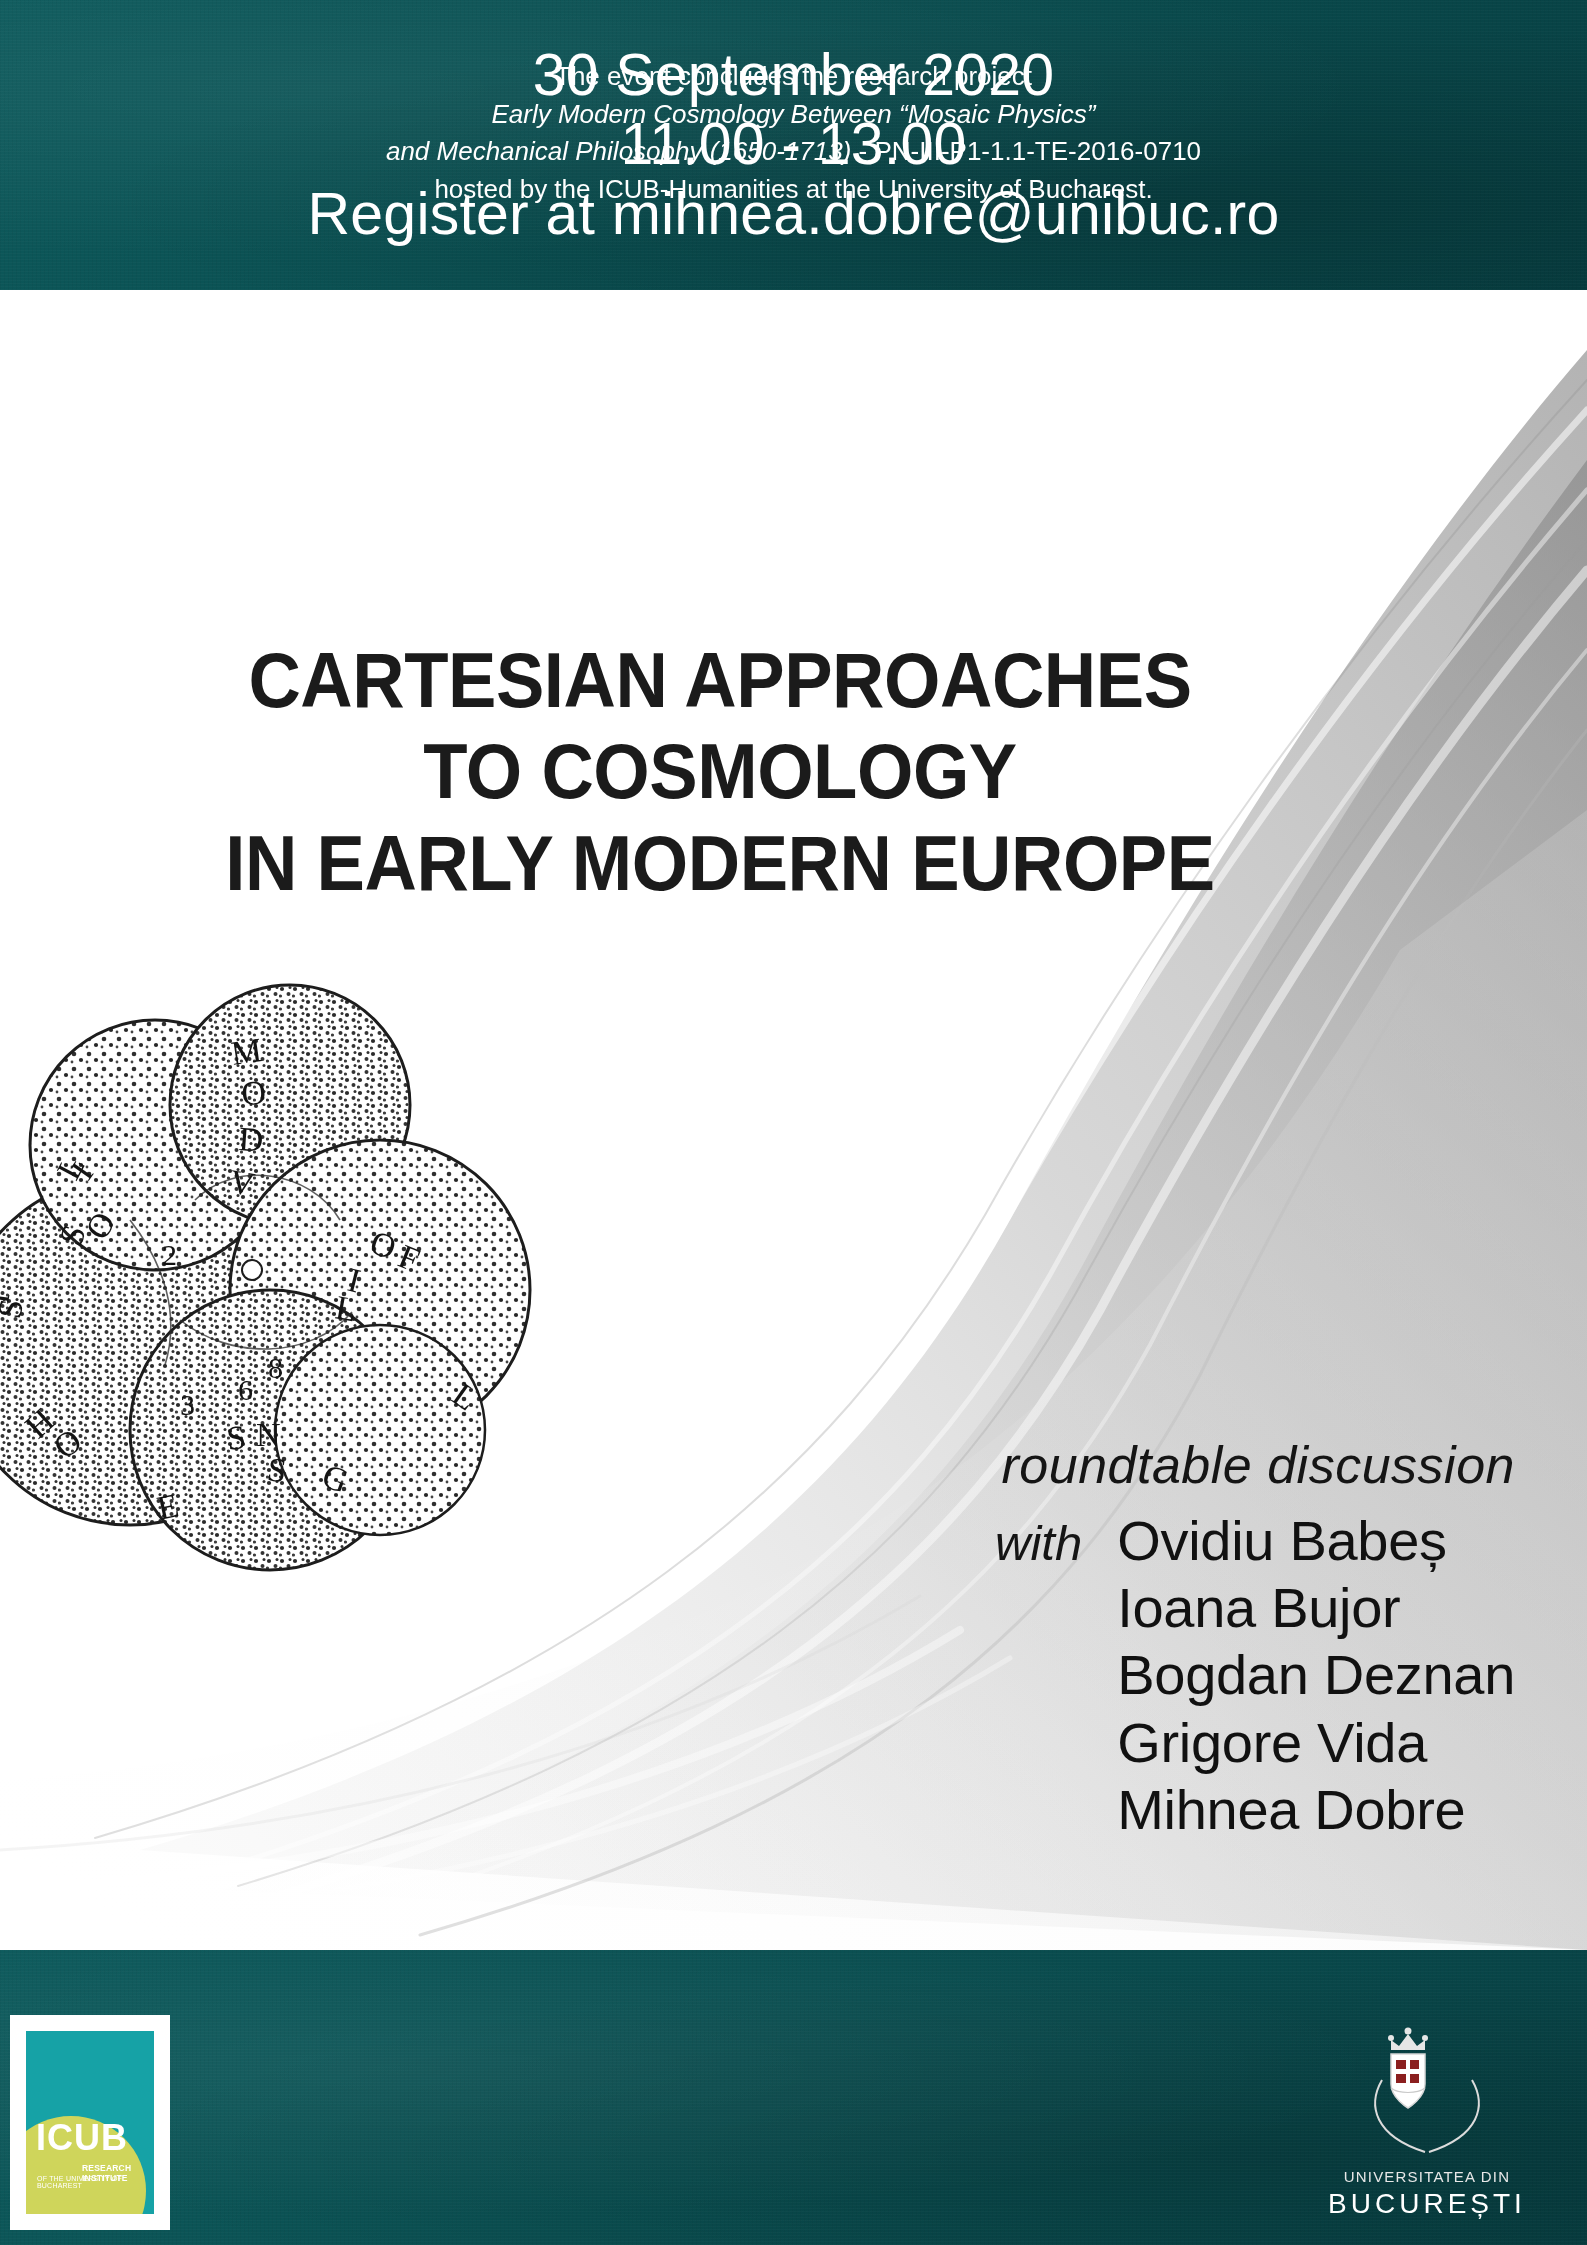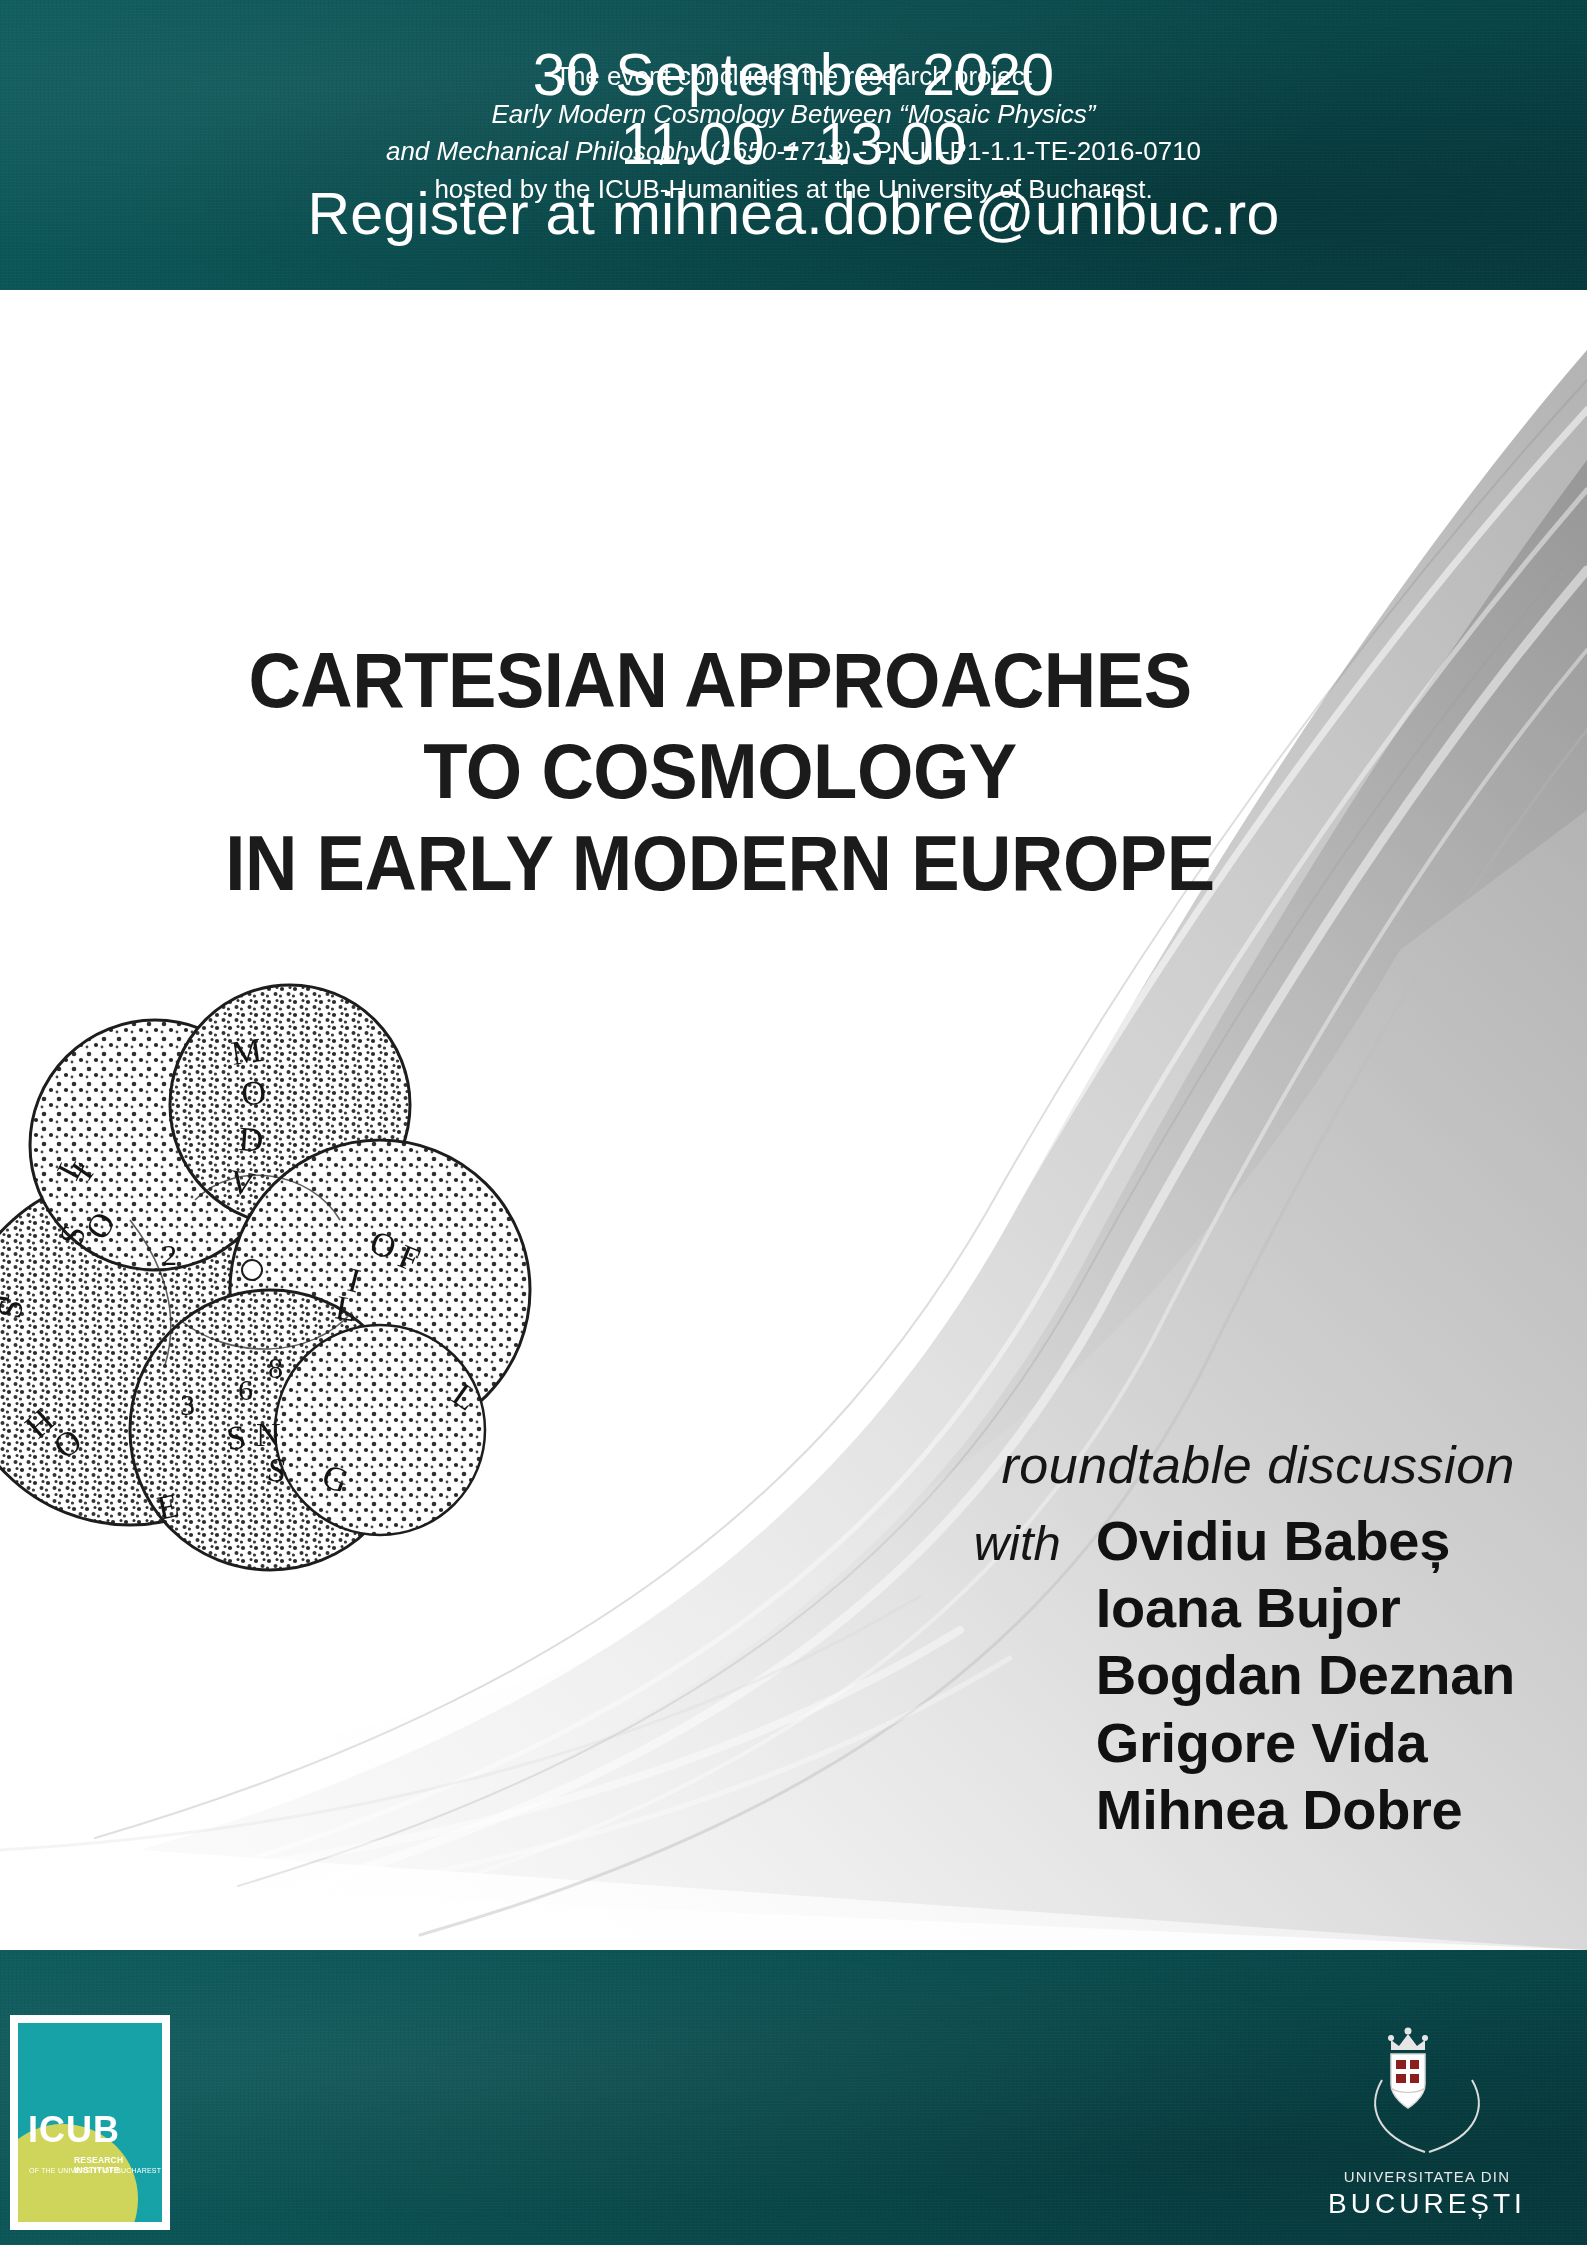--- a/index.html
+++ b/index.html
@@ -111,21 +111,21 @@
   .rt-with {
     font-style: italic;
     font-size: 49px;
     margin-right: 22px;
     color: #151515;
   }
   .speakers {
     text-align: left;
   }
   .speaker {
-    font-weight: bold;
+    font-weight: normal;
     font-size: 56px;
     line-height: 1.20;
     color: #111111;
     letter-spacing: -0.3px;
     white-space: nowrap;
     margin-left: 13px;
   }
 
   
   .bottom-banner {
@@ -161,21 +161,21 @@
   .credits .ital { font-style: italic; }
 
   
   .icub-logo {
     position: absolute;
     left: 10px;
     top: 2015px;
     width: 160px;
     height: 215px;
     background: #ffffff;
-    padding: 8px;
+    padding: 16px;
     box-sizing: border-box;
   }
   .icub-inner {
     position: relative;
     width: 100%;
     height: 100%;
     background: #16a2a6;
     overflow: hidden;
   }
   .icub-arc {

